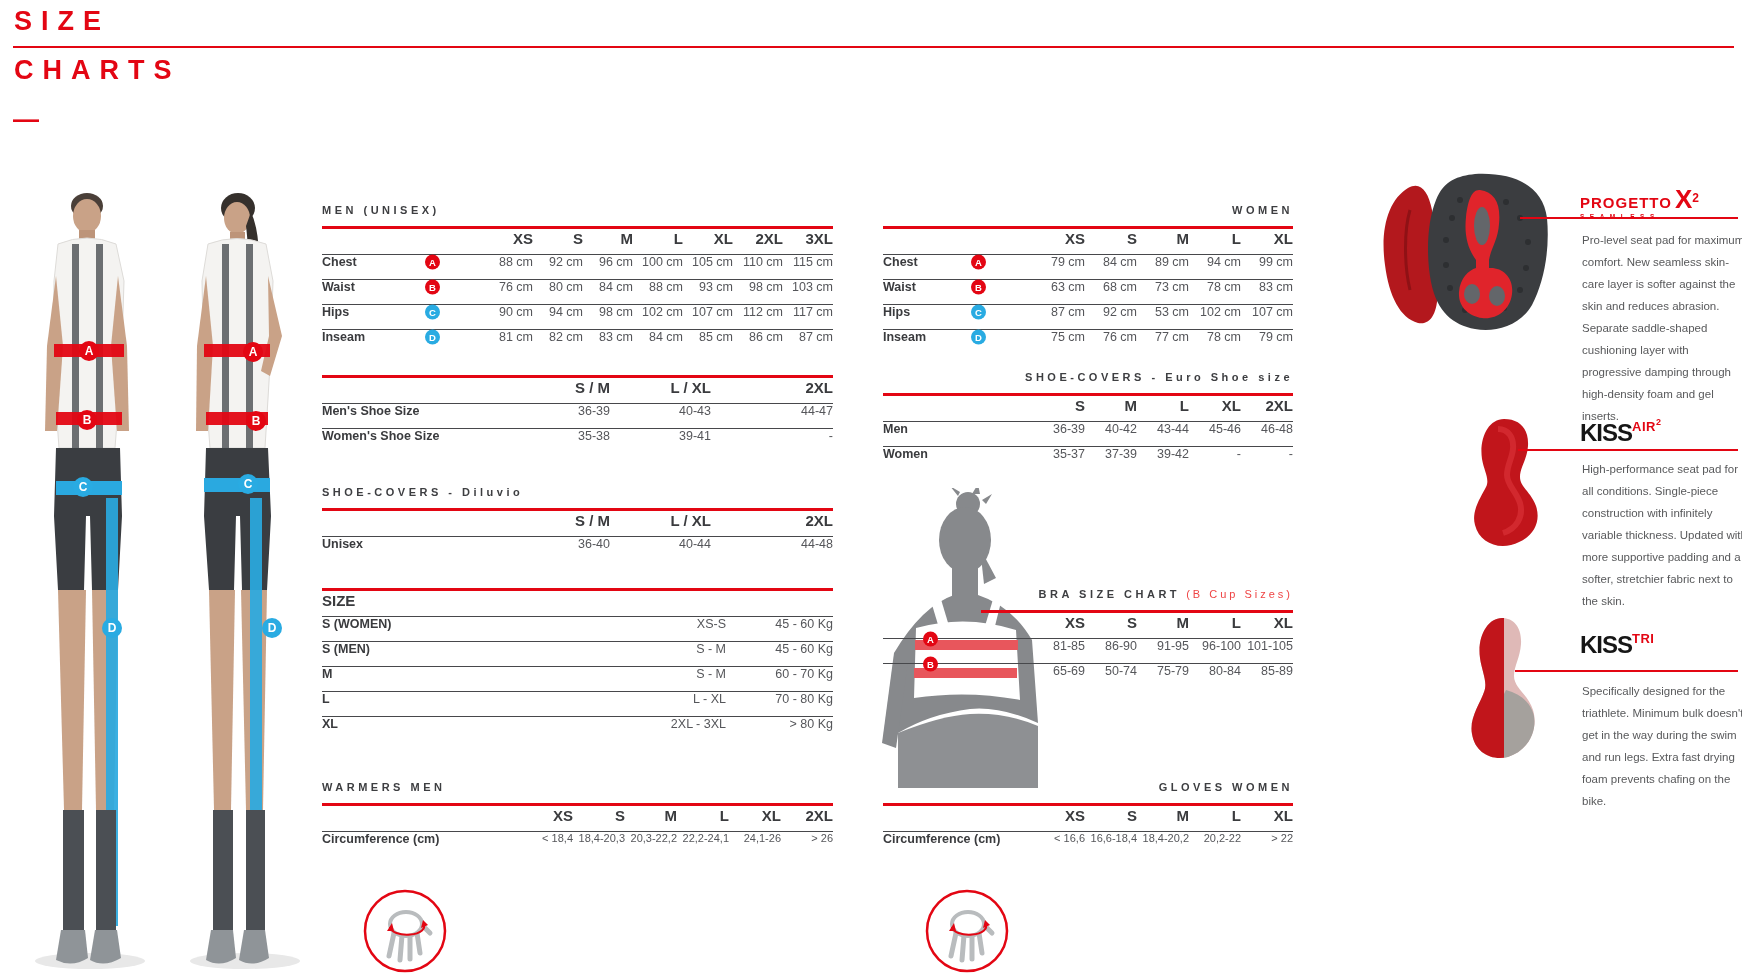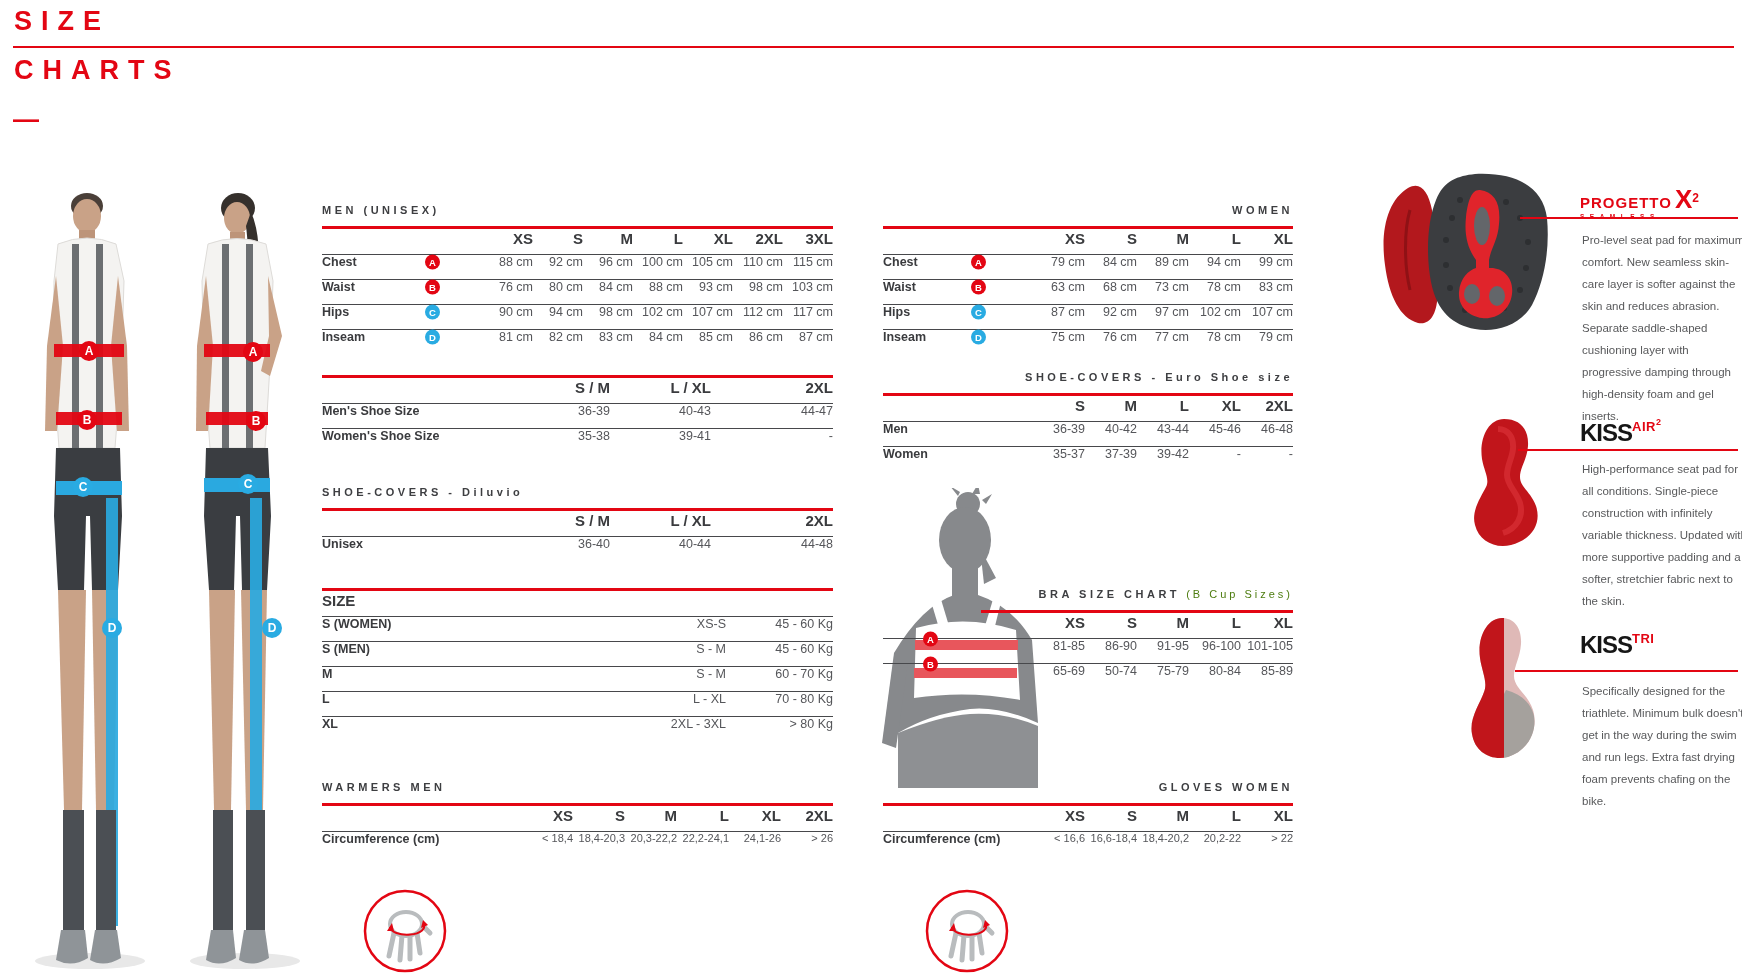--- a/index.html
+++ b/index.html
@@ -8,21 +8,21 @@
   
   .page-title{position:absolute;left:14px;color:#e30613;font-weight:bold;font-size:27px;letter-spacing:9px;white-space:nowrap}
   .hrule{position:absolute;left:13px;right:8px;top:46px;height:2px;background:#e30613}
   .title-dash{position:absolute;left:13px;top:104px;color:#e30613;font-weight:bold;font-size:26px}
   
   .sec{position:absolute}
   .sec.leftcol{left:322px;width:511px}
   .sec.rightcol{left:883px;width:410px}
   .sec-title{font-size:11px;font-weight:bold;letter-spacing:3.5px;color:#3d3e41;white-space:nowrap;height:18px}
   .sec-title.right{text-align:right}
-  .sec-title .subpart{font-weight:normal;letter-spacing:3px;color:#4d7c0f}
+  .sec-title .subpart{font-weight:normal;letter-spacing:3px;color:#ef4444}
   .redbar{height:3px;background:#e30613;margin-top:4px}
   .sec-bra .redbar{margin-left:98px}
   .table{margin-top:1px}
   .trow{display:flex;align-items:flex-start;height:24px;border-bottom:1px solid #47484b}
   .table .trow:last-child{border-bottom:none}
   .thead{border-bottom:1px solid #47484b}
   .tlabel{flex:1;position:relative;font-weight:bold;font-size:12.5px;color:#3a3b3e;white-space:nowrap}
   .hlabel{font-size:15px}
   .tval{width:var(--cw,50px);text-align:right;font-size:12.5px;color:#55565a;white-space:nowrap}
   .th{font-size:15px;font-weight:bold;color:#3a3b3e}
@@ -325,21 +325,21 @@
           <div class="tval">63 cm</div>
           <div class="tval">68 cm</div>
           <div class="tval">73 cm</div>
           <div class="tval">78 cm</div>
           <div class="tval">83 cm</div>
         </div>
         <div class="trow">
           <div class="tlabel">Hips<span class="badge b-blue">C</span></div>
           <div class="tval">87 cm</div>
           <div class="tval">92 cm</div>
-          <div class="tval">97 cm</div>
+          <div class="tval">53 cm</div>
           <div class="tval">102 cm</div>
           <div class="tval">107 cm</div>
         </div>
         <div class="trow">
           <div class="tlabel">Inseam<span class="badge b-blue">D</span></div>
           <div class="tval">75 cm</div>
           <div class="tval">76 cm</div>
           <div class="tval">77 cm</div>
           <div class="tval">78 cm</div>
           <div class="tval">79 cm</div>

